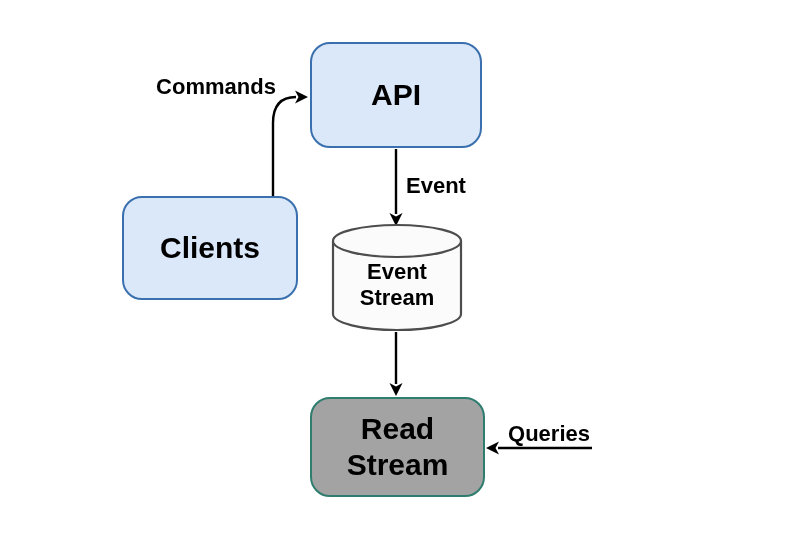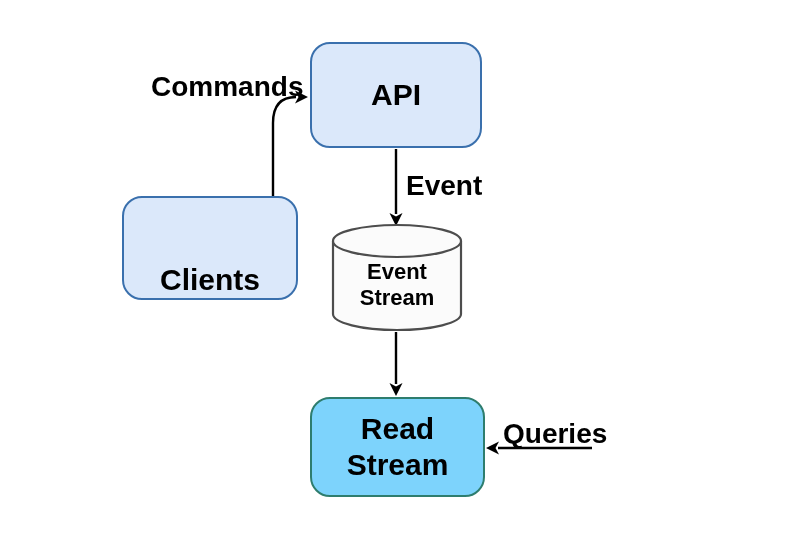--- a/index.html
+++ b/index.html
@@ -35,21 +35,21 @@
     display: flex;
     align-items: center;
     justify-content: center;
     text-align: center;
     font-weight: bold;
     color: #000000;
     font-size: 30px;
     line-height: 36px;
   }
   .node-api     { left: 310px; top: 42px;  width: 172px; height: 106px; }
-  .node-clients { left: 122px; top: 196px; width: 176px; height: 104px; align-items: flex-end; }
+  .node-clients { left: 122px; top: 196px; width: 176px; height: 104px; }
   .node-read    { left: 310px; top: 397px; width: 175px; height: 100px; }
 
   .node-cylinder {
     position: absolute;
     left: 331px;
     top: 223px;
     width: 132px;
     height: 110px;
     padding-left: 36px;
   }
@@ -67,21 +67,21 @@
     width: 132px;
     text-align: center;
     font-weight: bold;
     font-size: 22px;
     line-height: 26px;
     color: #000000;
   }
   .edge-label {
     position: absolute;
     font-weight: bold;
-    font-size: 28px;
+    font-size: 22px;
     line-height: 24px;
     color: #000000;
     white-space: nowrap;
   }
   .label-commands    { left: 151px; top: 75px;  width: 130px; text-align: center; }
   .label-events      { left: 406px; top: 174px; }
   .label-projections { left: 405px; top: 351px; }
   .label-queries     { left: 503px; top: 422px; width: 92px; text-align: center; }
 </style>
 </head>
@@ -116,21 +116,21 @@
     <svg viewBox="0 0 132 110">
       <path style="stroke-width: 2.2; fill: rgb(251, 251, 251); stroke: rgb(77, 77, 77);" d="M2,18 L2,91 A64,16 0 0 0 130,91 L130,18"></path>
       <ellipse style="stroke-width: 2.2; fill: rgb(251, 251, 251); stroke: rgb(77, 77, 77);" cx="66" cy="18" rx="64" ry="16"></ellipse>
     </svg>
     <div class="cyl-label">
       <div>Event</div>
       <div>Stream</div>
     </div>
   </div>
 
-  <div class="node node-read" style="background-color: #7dd3fc; border-color: rgb(46, 125, 110);">
+  <div class="node node-read" style="background-color: #a3a3a3; border-color: rgb(46, 125, 110);">
     <span>
       <span style="display:block">Read</span>
       <span style="display:block">Stream</span>
     </span>
   </div>
 
   <div class="edge-label label-commands">Commands</div>
 
   <div class="edge-label label-events">Event</div>
 

